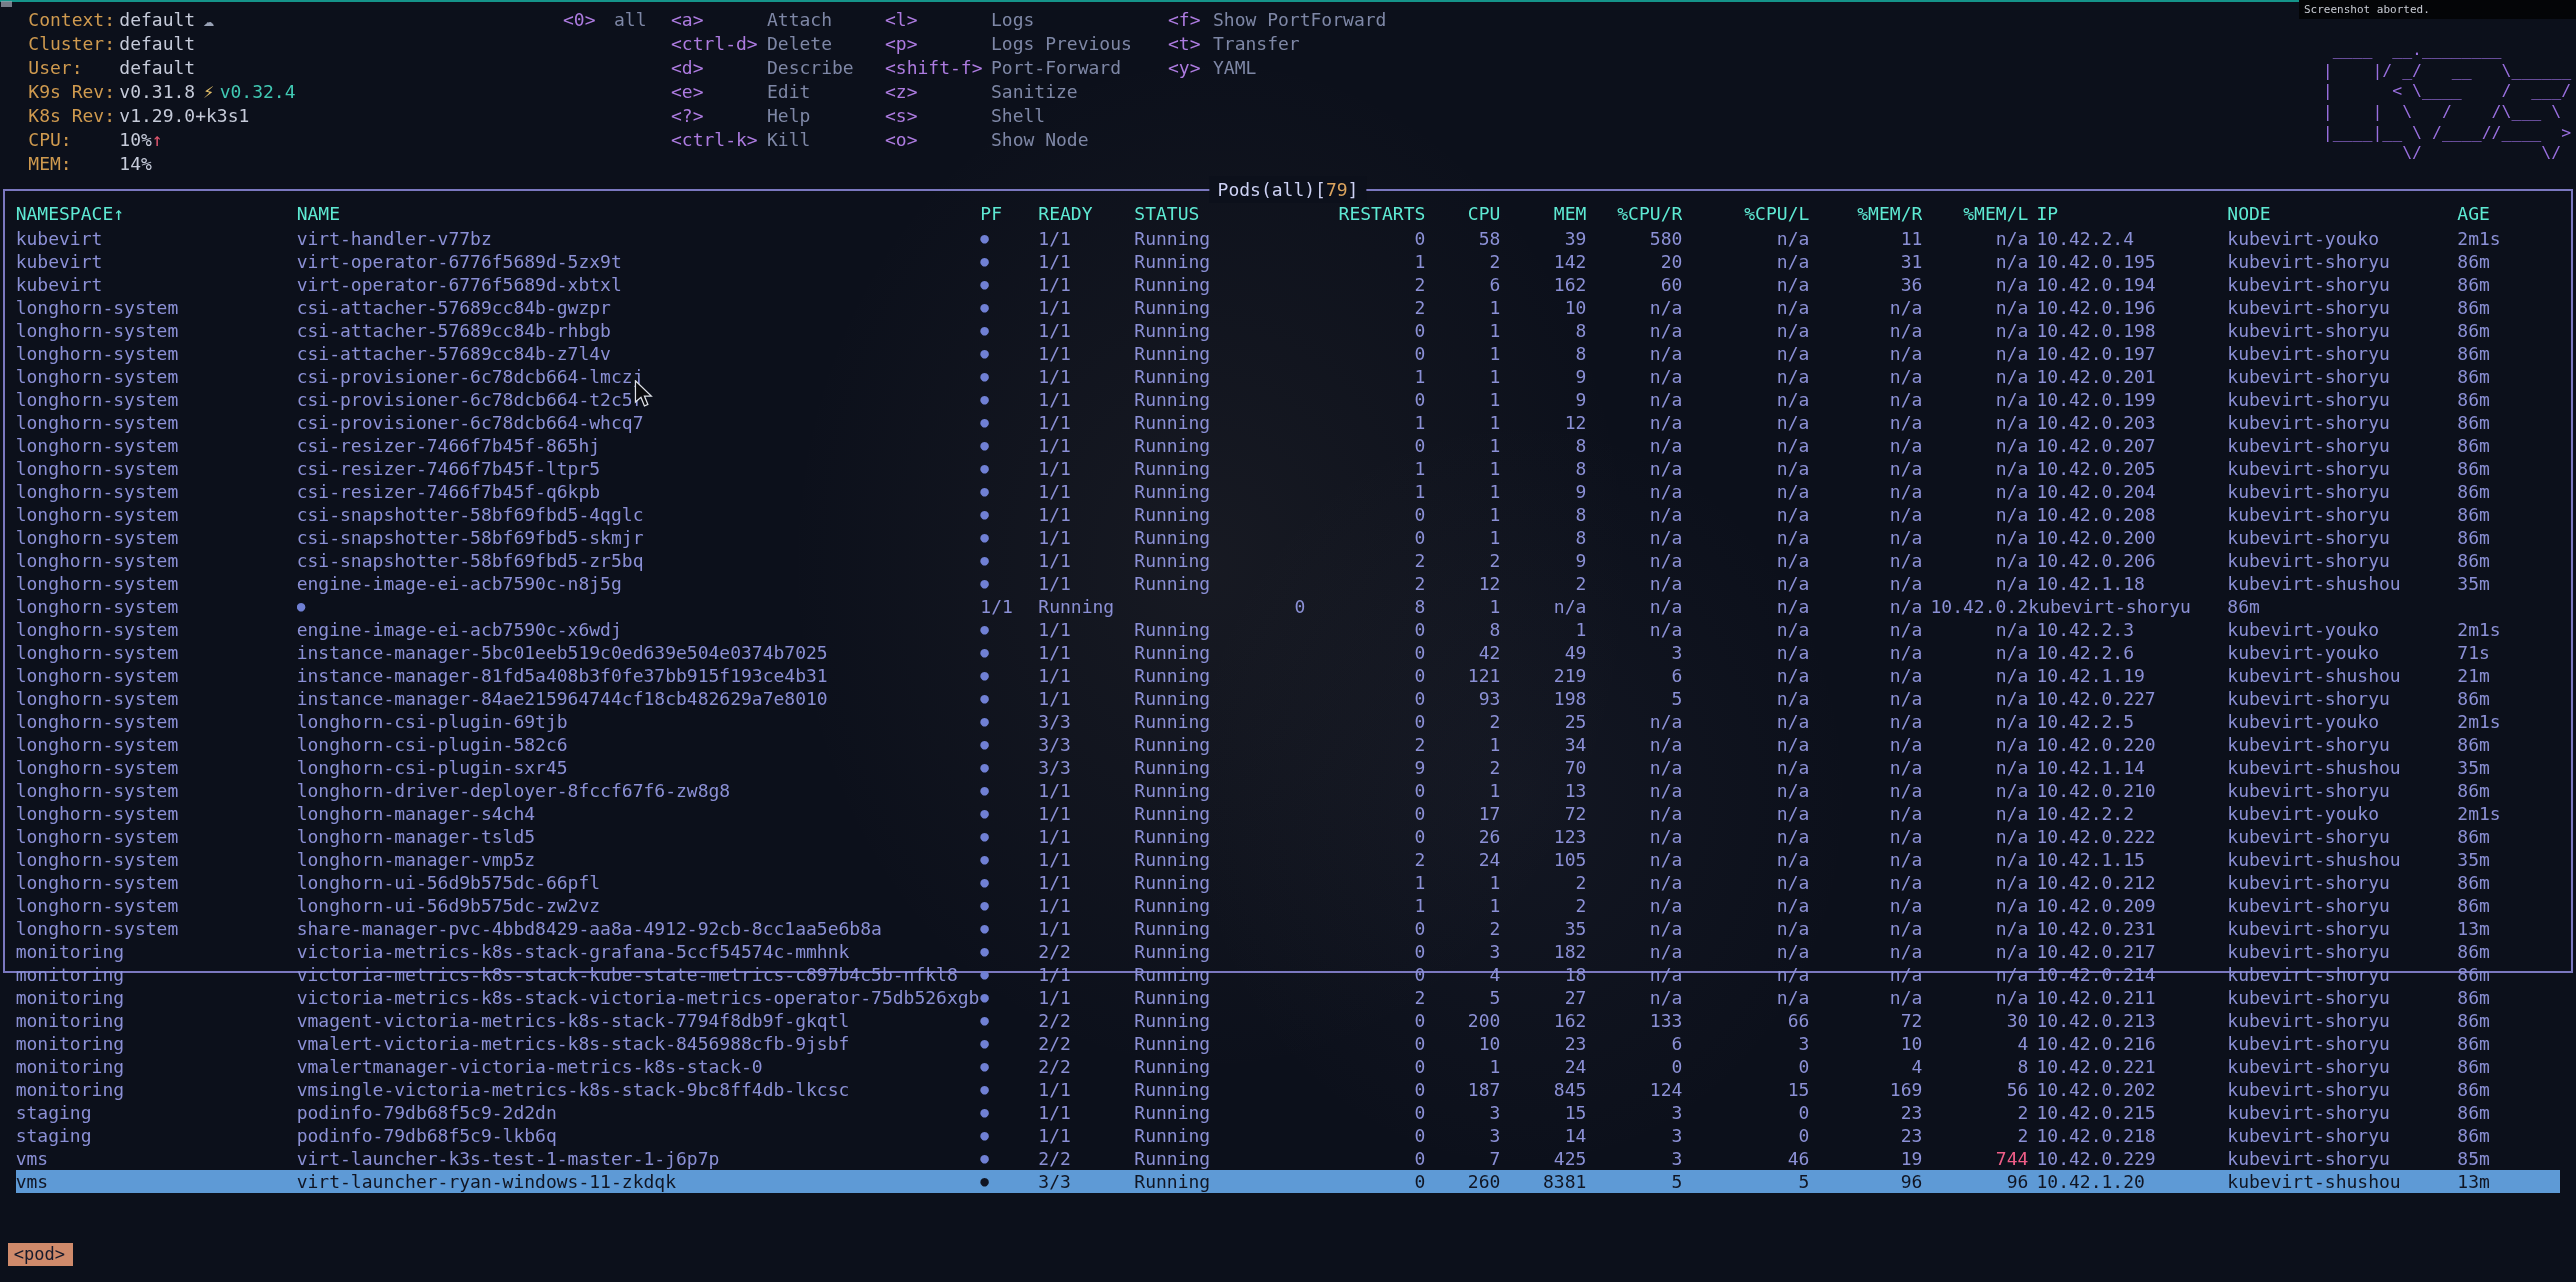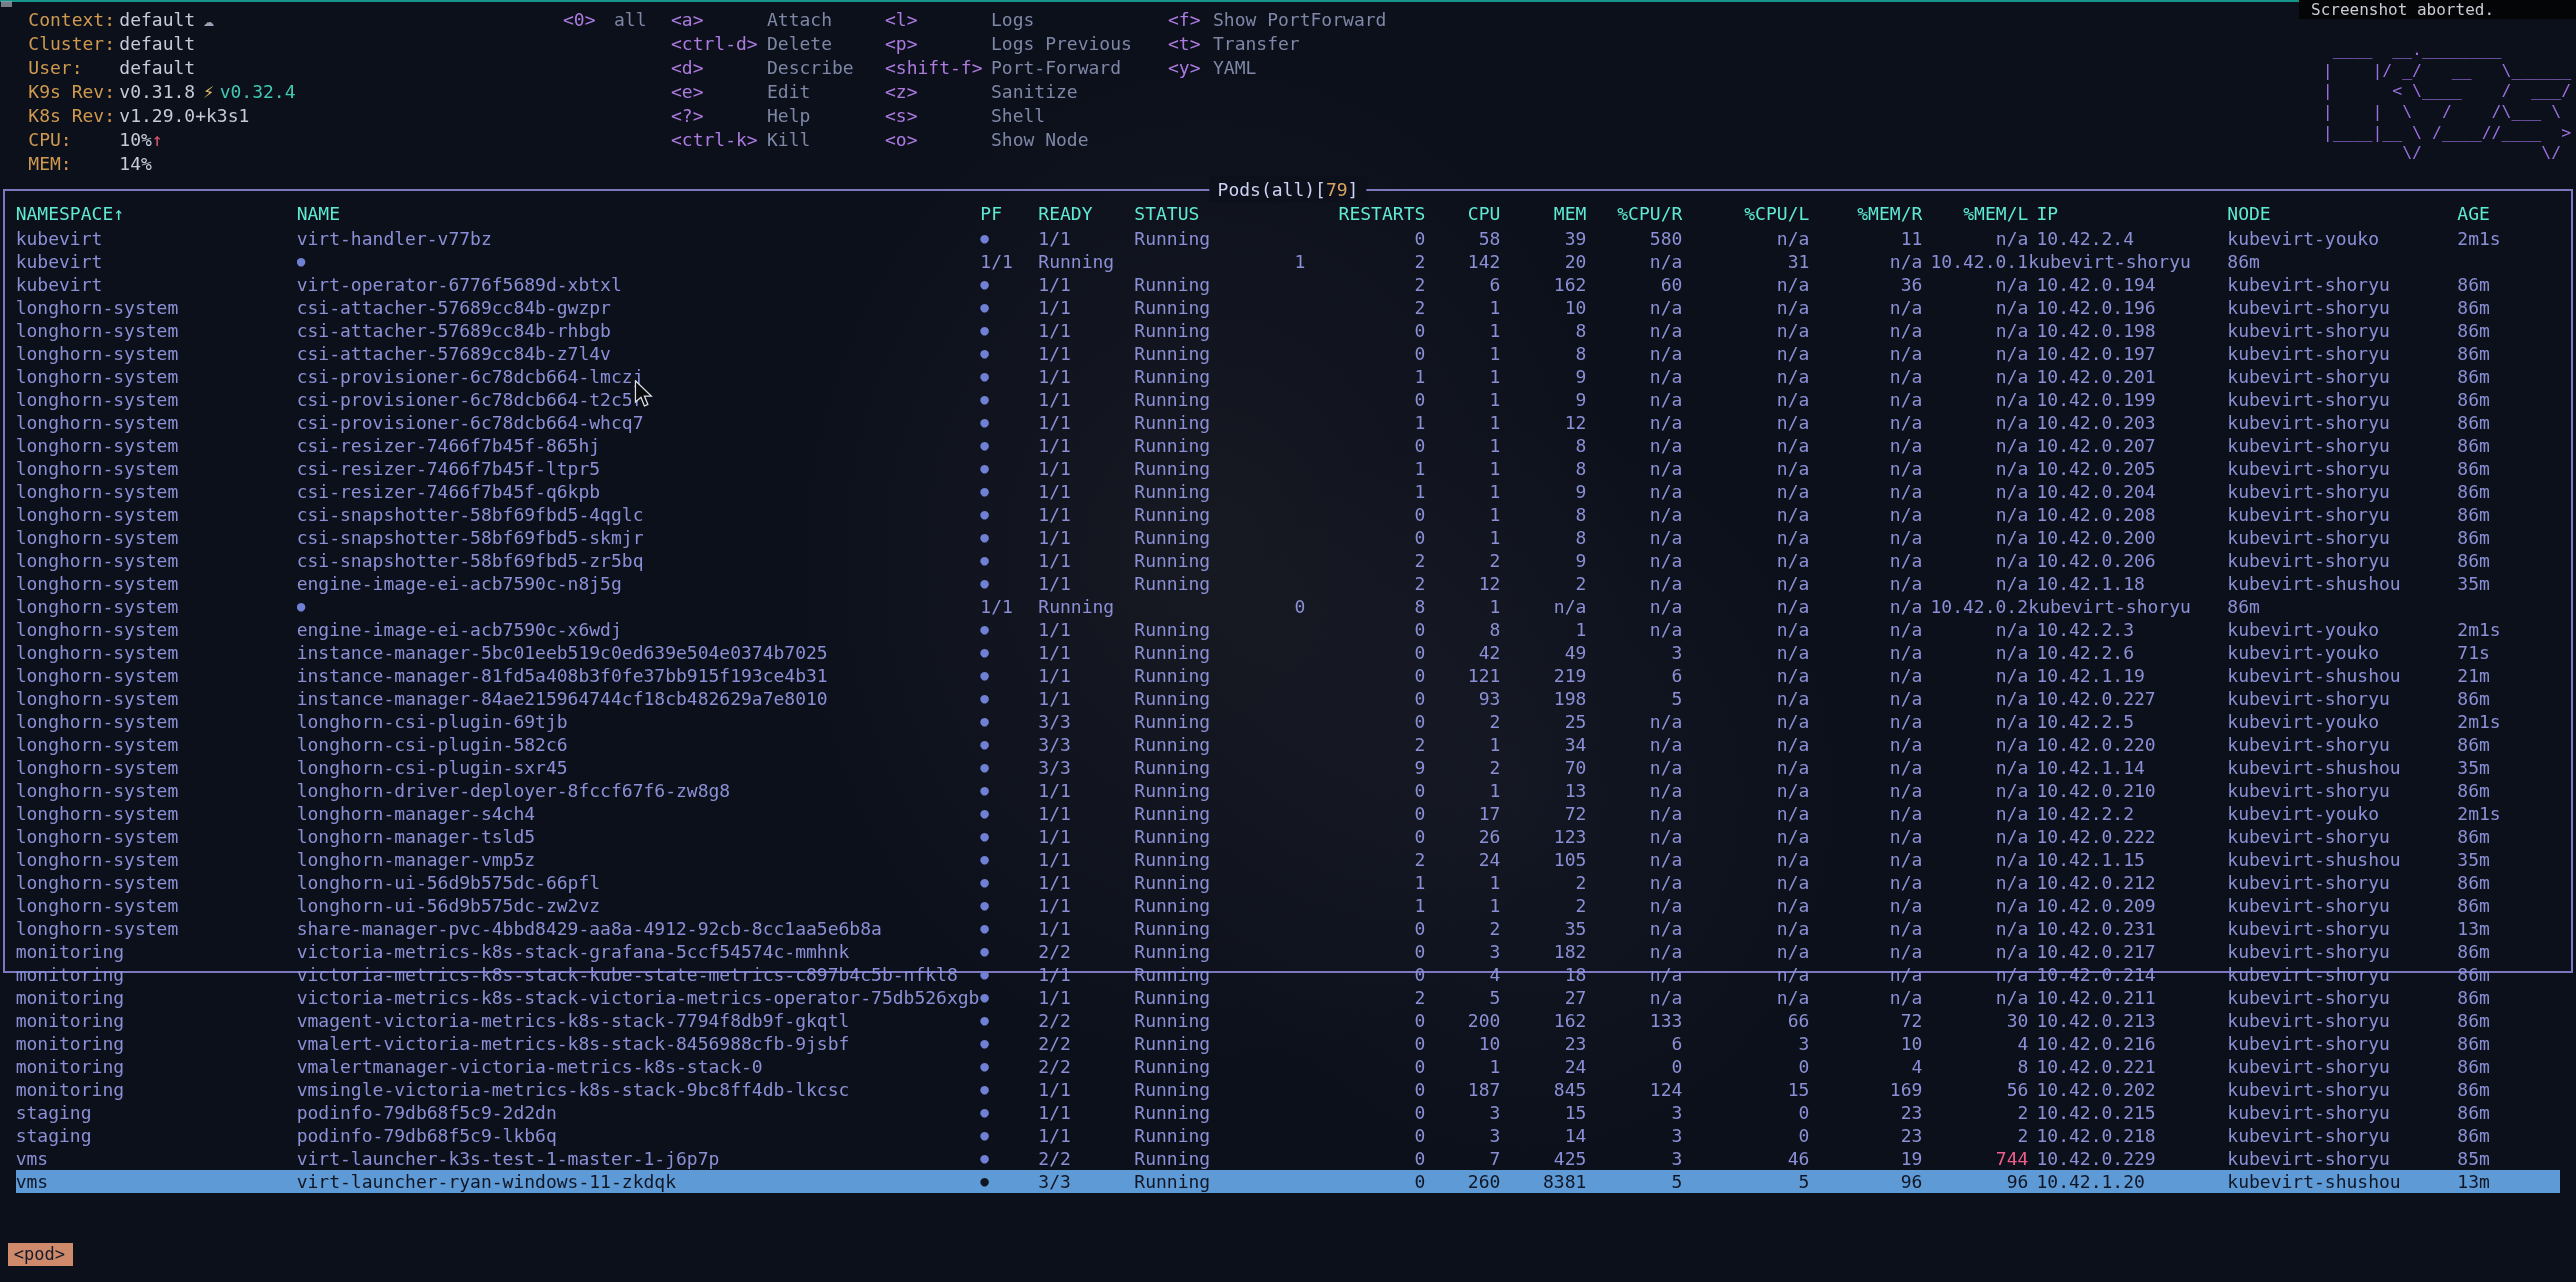--- a/index.html
+++ b/index.html
@@ -9,21 +9,21 @@
     color:#c8ccda;
     background:
       radial-gradient(ellipse 652px 789px at 47% 44%, rgba(150,135,120,.08), transparent 65%),
       radial-gradient(ellipse 514px 583px at 59% 62%, rgba(125,125,145,.06), transparent 65%),
       #0c101b;
     position:relative;
   }
   .topline{position:absolute;top:0;left:0;width:2299px;height:2.1px;background:#18ab9d;opacity:.85}
   .corner-artifact{position:absolute;top:0.7px;left:1.4px;width:11px;height:6.2px;background:#9aa0ae;opacity:.75}
   .notification{position:absolute;top:0;right:0;width:277px;height:19px;background:#040507;
-    color:#c9ccd4;font-size:16px;line-height:19px;padding-left:12px;white-space:nowrap}
+    color:#c9ccd4;font-size:11px;line-height:19px;padding-left:5px;white-space:nowrap}
   .topbar{position:absolute;top:8.2px;left:16px;width:100%;height:180px}
   .cluster-info{position:absolute;left:12.3px;top:0;font-size:18px;line-height:24px;white-space:pre}
   .info-row{height:24px}
   .ilabel{color:#cf9a4f;display:inline-block;width:91px}
   .ivalue{color:#c6cbda}
   .iextra{margin-left:8.2px}
   .iextra.teal{color:#41c9b4}
   .iextra.bolt{color:#e5c06a;margin-right:-2.7px}
   .iextra.red{color:#e0566e;margin-left:0}
   .iextra.cloud{color:#99a2b6}
@@ -137,20 +137,21 @@
         <span class="cell c8">580</span>
         <span class="cell c9">n/a</span>
         <span class="cell c10">11</span>
         <span class="cell c11">n/a</span>
         <span class="cell c12">10.42.2.4</span>
         <span class="cell c13">kubevirt-youko</span>
         <span class="cell c14">2m1s</span>
       </div>
       <div class="trow">
         <span class="cell c0">kubevirt</span>
+        <span class="cell c1">virt-operator-6776f5689d-5zx9t</span>
         <span class="cell c2 pfdot">●</span>
         <span class="cell c3">1/1</span>
         <span class="cell c4">Running</span>
         <span class="cell c5">1</span>
         <span class="cell c6">2</span>
         <span class="cell c7">142</span>
         <span class="cell c8">20</span>
         <span class="cell c9">n/a</span>
         <span class="cell c10">31</span>
         <span class="cell c11">n/a</span>

